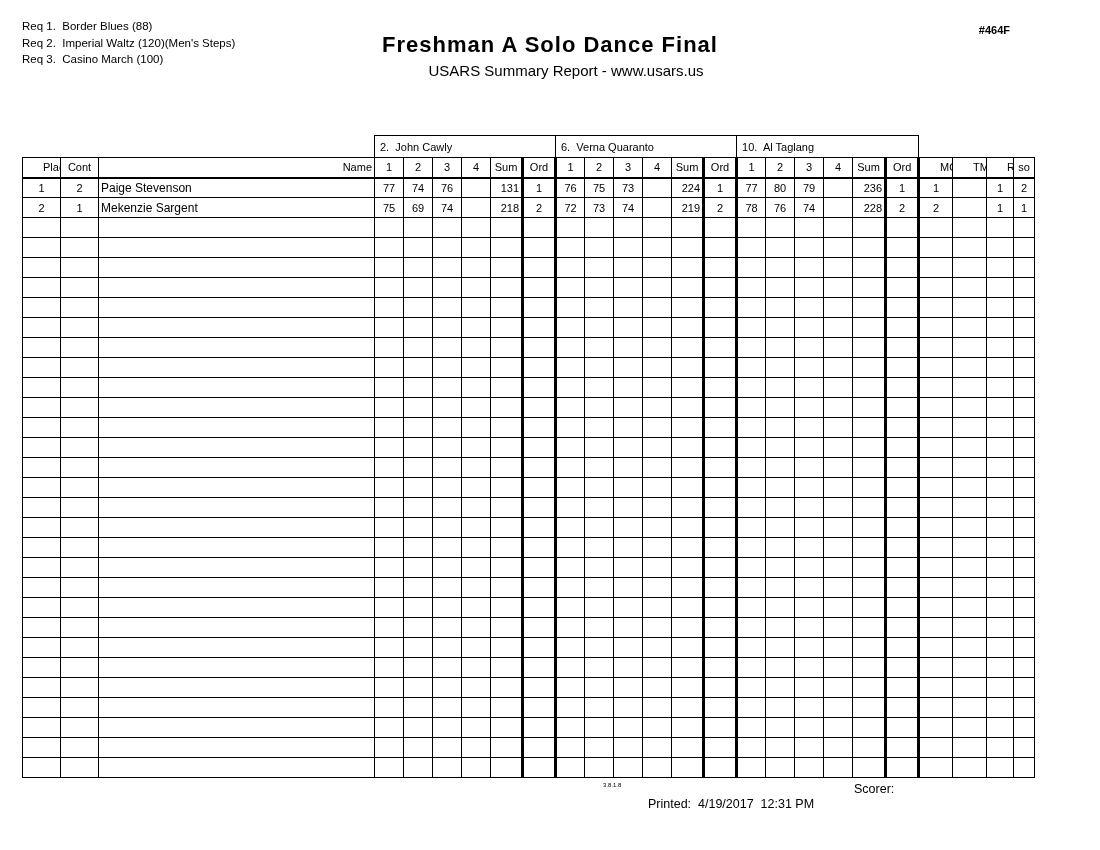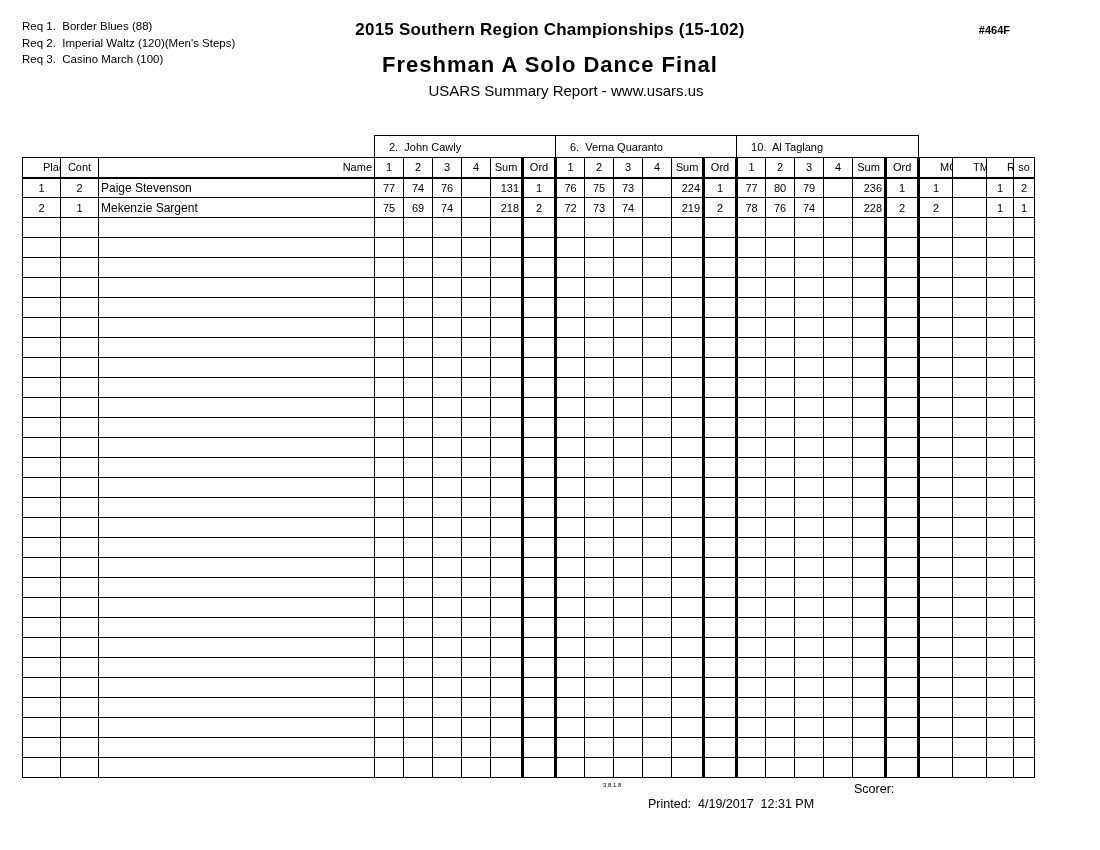--- a/index.html
+++ b/index.html
@@ -42,21 +42,21 @@
     border: 1px solid #000;
     height: 20px;
     padding: 0 2px;
     font-weight: normal;
     overflow: hidden;
     white-space: nowrap;
   }
   tr.judge-row td { border: none; height: 22px; }
   tr.judge-row td.judge {
     border: 1px solid #000;
-    text-align: left; padding-left: 14px;
+    text-align: left; padding-left: 5px;
     white-space: pre;
     margin-top: 14px;
   }
   table.score th { border-bottom: 2px solid #000; text-align: center; }
   table.score th.lft { text-align: right; padding-left: 20px; }
   td.c    { text-align: center; }
   td.name { text-align: left; padding-left: 5px; font-size: 12px; margin-left: 18px; }
   td.sum  { text-align: right; padding-right: 4px; }
   .b      { font-weight: bold; }
   .ord    { border-left: 3px solid #000 !important; border-right: 3px solid #000 !important; }
@@ -79,21 +79,20 @@
 </head>
 <body>
 
 <div class="req-list">
   <div class="pre">Req 1.  Border Blues (88)</div>
   <div class="pre">Req 2.  Imperial Waltz (120)(Men's Steps)</div>
   <div class="pre">Req 3.  Casino March (100)</div>
 </div>
 
 <div class="center-head">
-  <div class="title">2015 Southern Region Championships (15-102)</div>
   <div class="event">Freshman A Solo Dance Final</div>
   <div class="report">USARS Summary Report - www.usars.us</div>
 </div>
 
 <div class="event-num">#464F</div>
 
 <table class="score">
   <colgroup>
     <col style="width:38px">
       <col style="width:38px">

